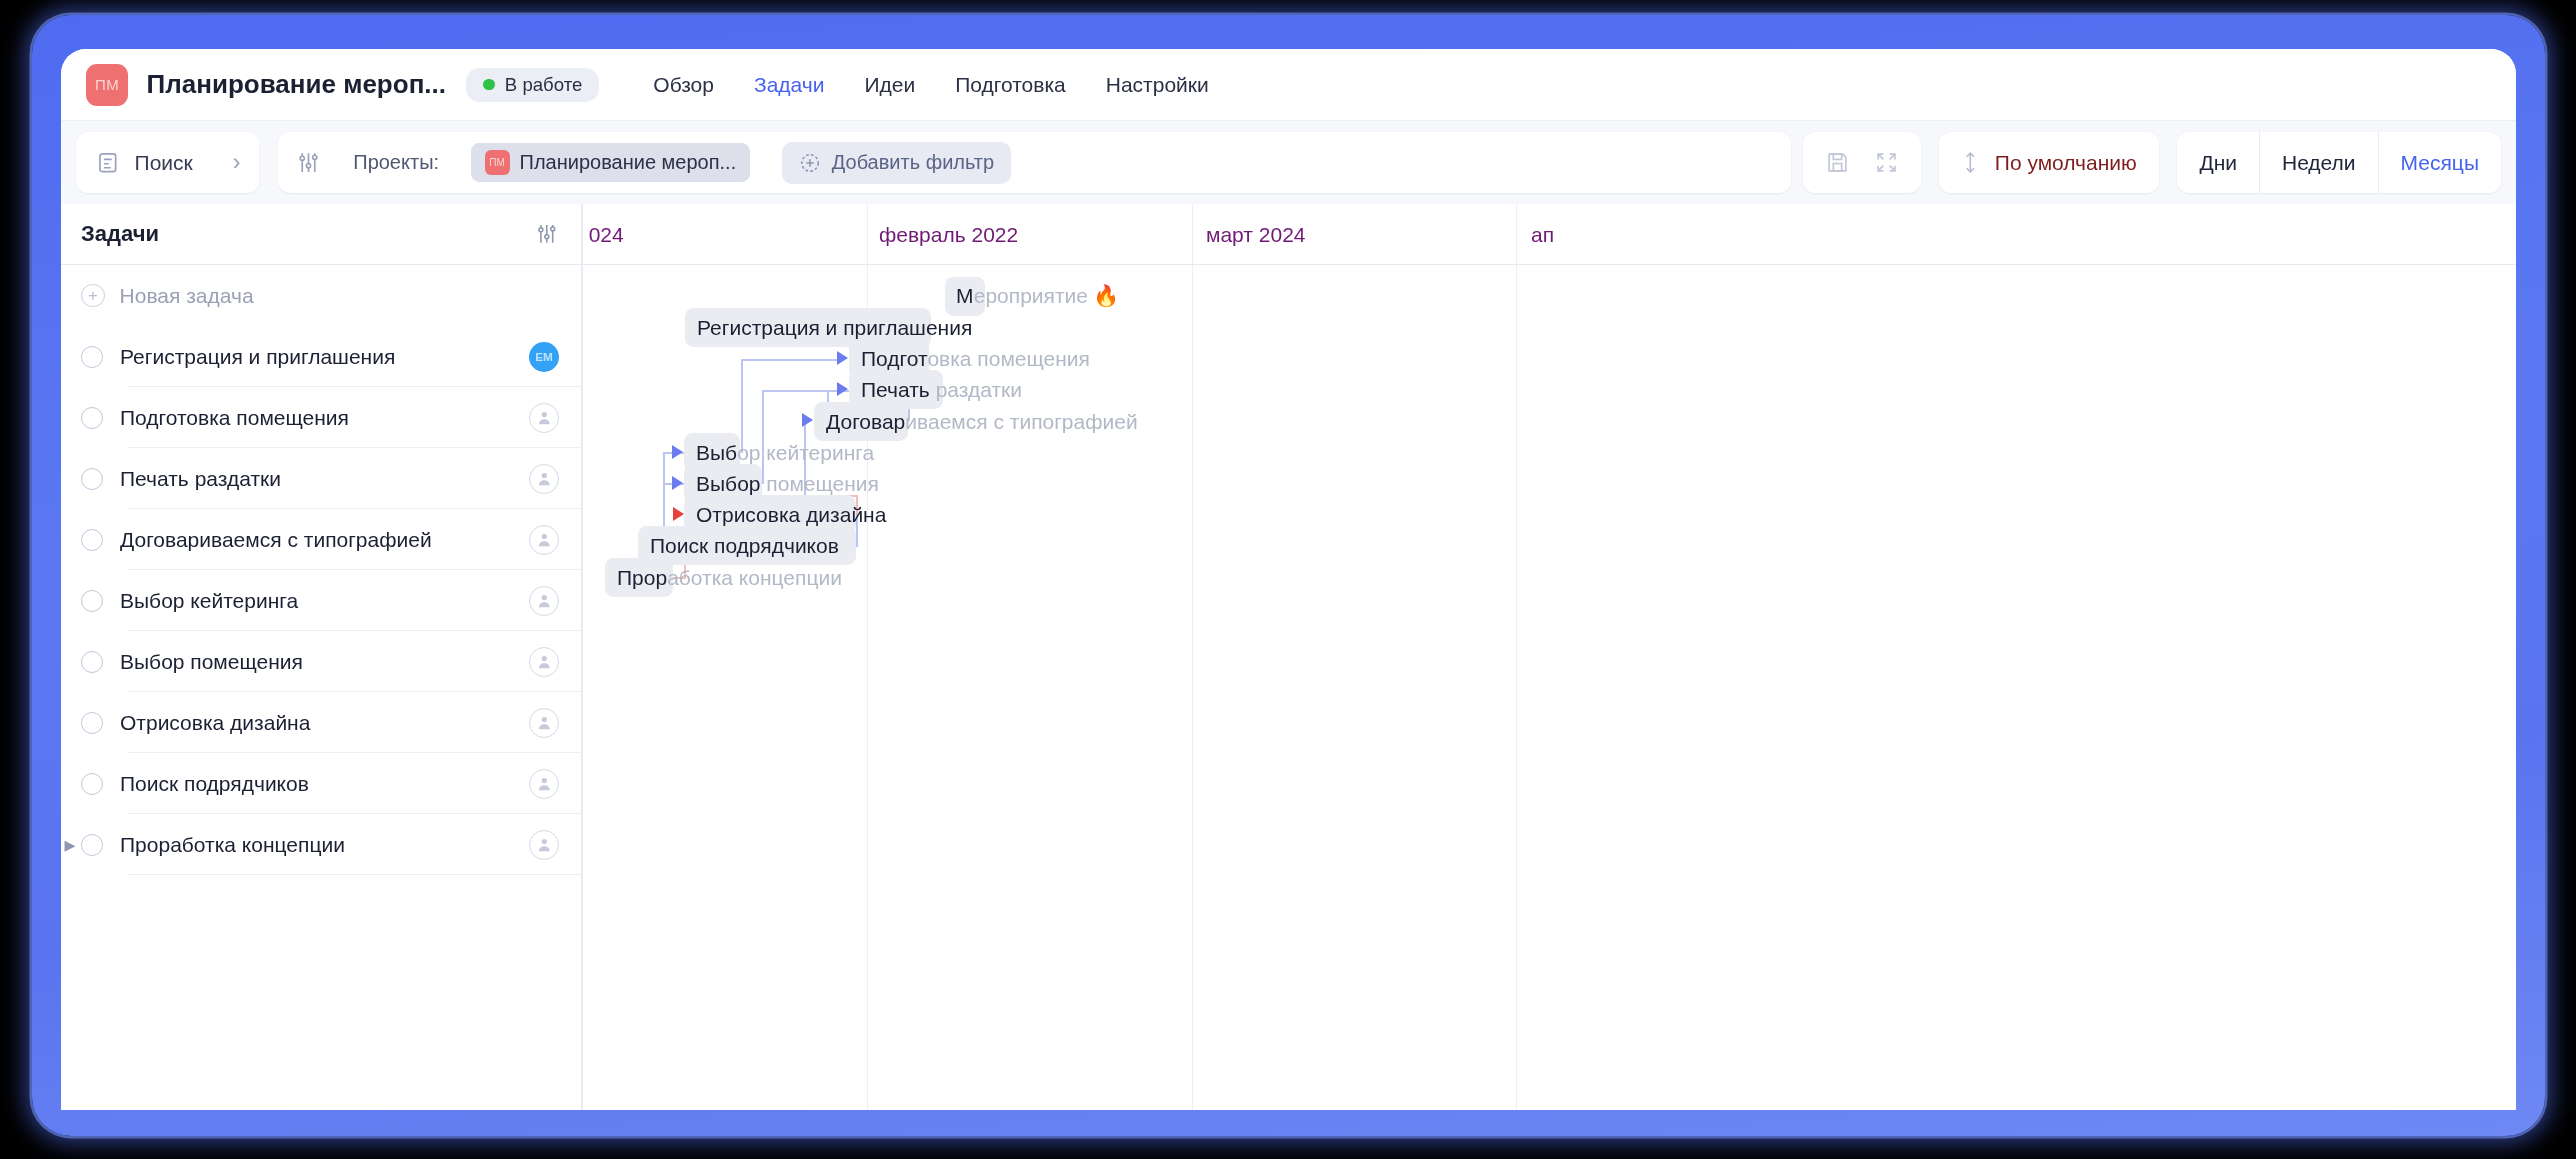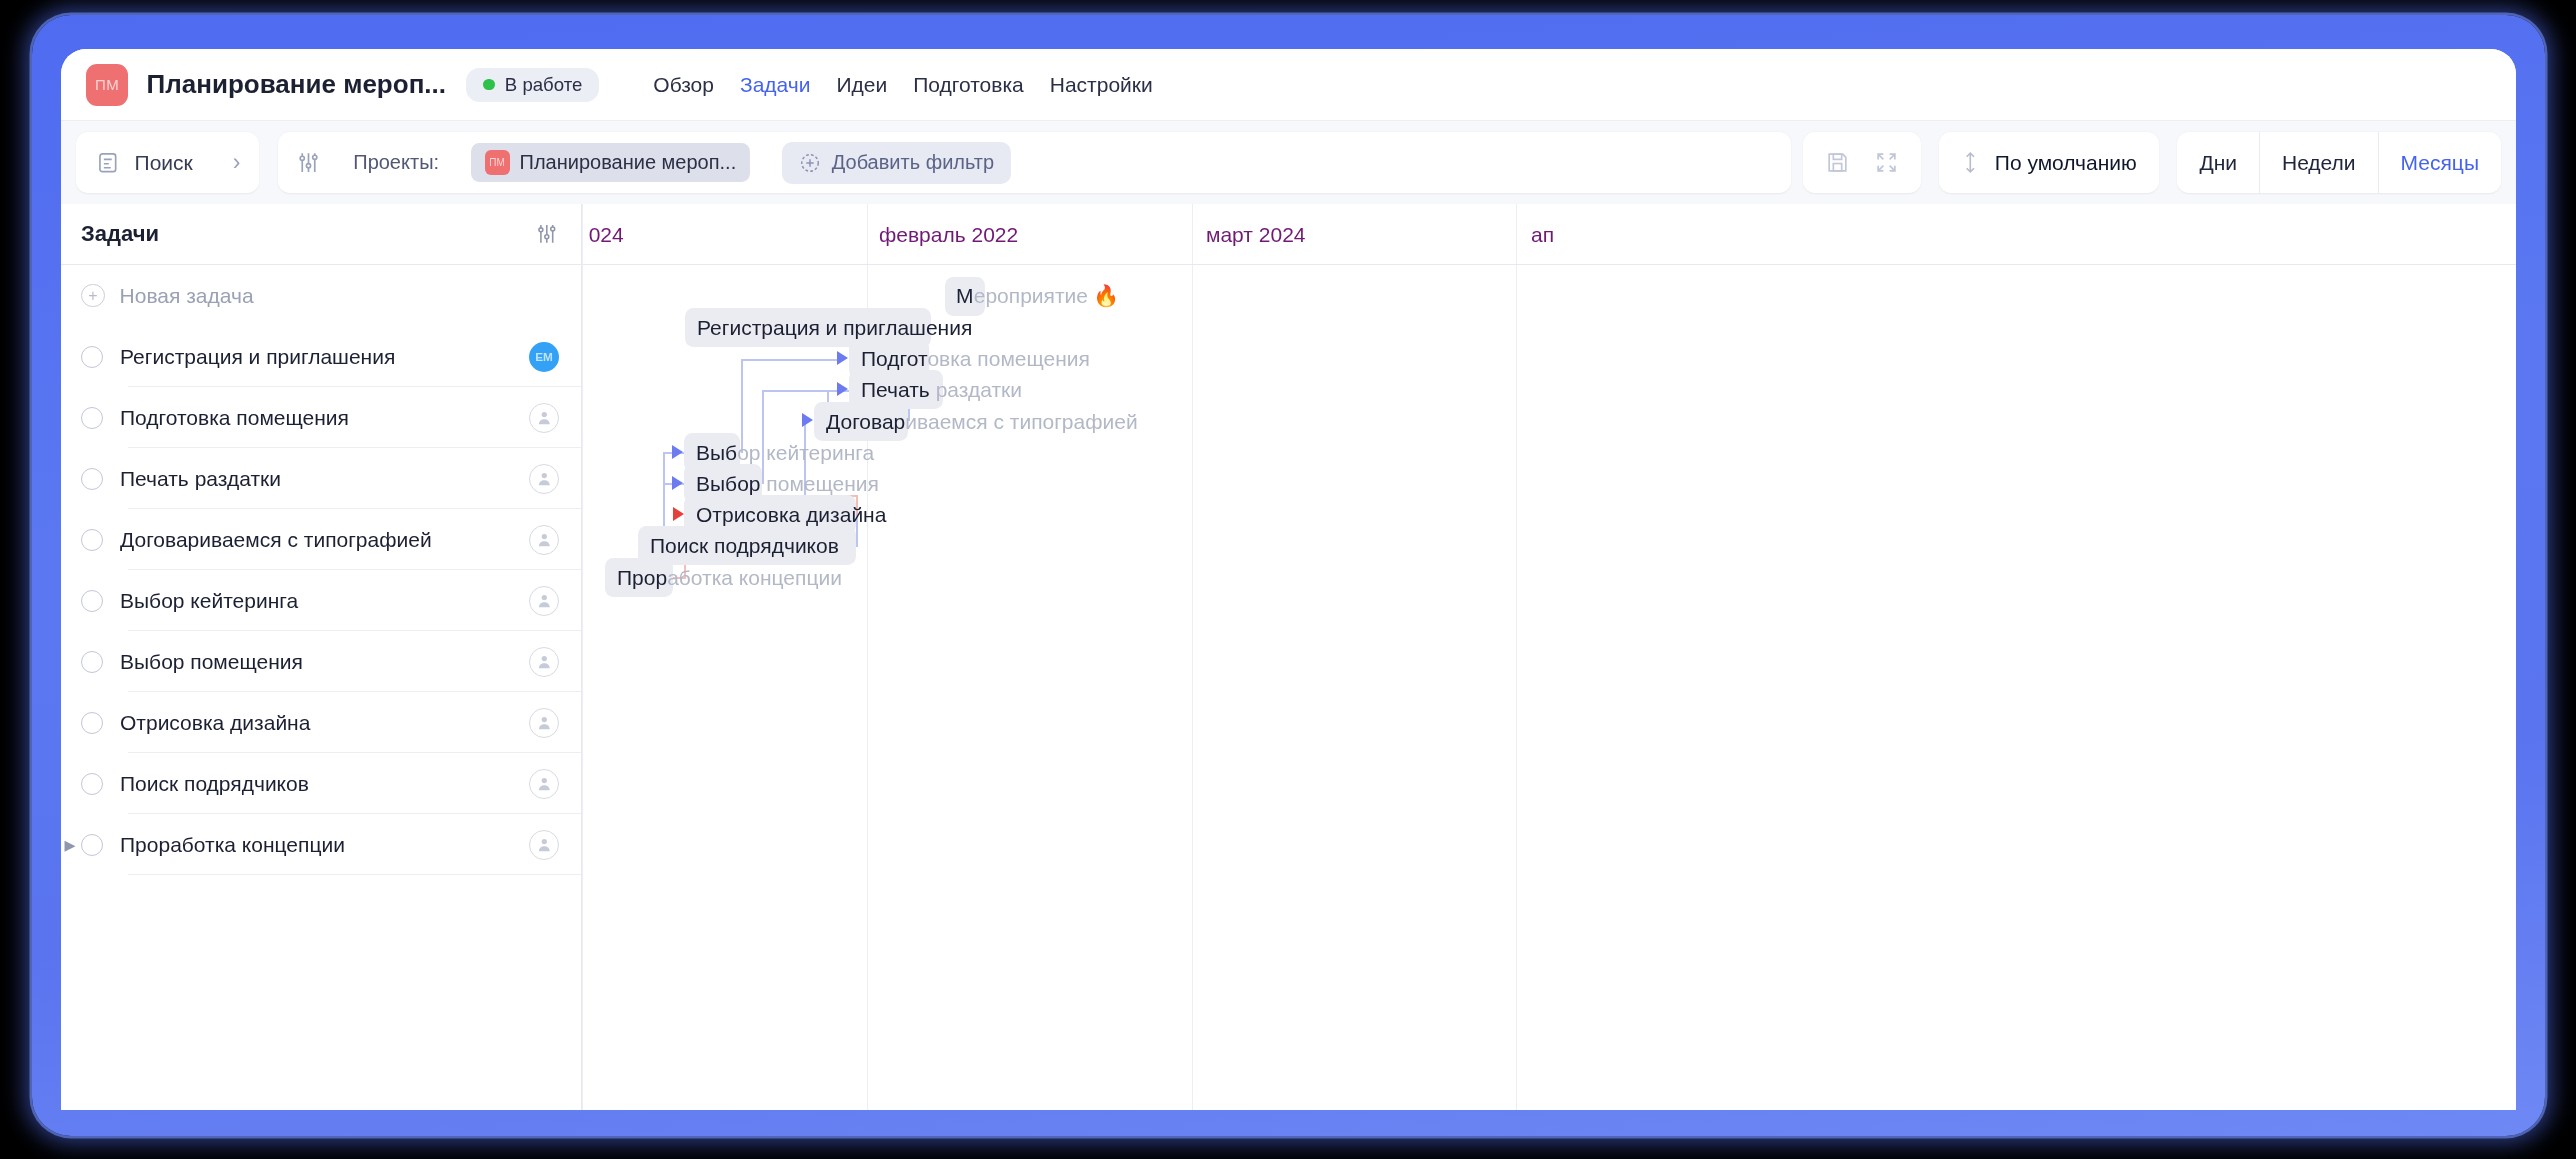--- a/index.html
+++ b/index.html
@@ -49,21 +49,21 @@
     white-space: nowrap;
   }
   .status-pill {
     margin-left: 20px;
     background: #eceef5; border-radius: 13.5px;
     height: 34px; padding: 0 17px;
     display: flex; align-items: center; gap: 10px;
     font-size: 18.6px; color: #2a2f45;
   }
   .status-dot { width: 11.8px; height: 11.8px; border-radius: 50%; background: #2ec24a; flex:none;}
-  .navtabs { display: flex; align-items: center; gap: 26px; margin-left: 54px; }
+  .navtabs { display: flex; align-items: center; gap: 40px; margin-left: 54px; }
   .navtab { font-size: 21px; color: #2b3046; white-space: nowrap; }
   .navtab.active { color: #4563f0; }
 
   
   .toolbar {
     position: relative;
     height: 84px;
     background: #f7f8fb;
     border-top: 0.8px solid #eceef4;
     display: flex; align-items: center;
@@ -90,21 +90,21 @@
     flex:none;
   }
   .chip-label { color:#515873; }
   .addfilter {
     background: #e7e9f3; border-radius: 10px; height: 42px;
     padding: 0 17px; display:flex; align-items:center; gap:11px;
     font-size: 20px; color:#5b6486; white-space: nowrap;
   }
   .icons-card { padding: 0 22px; gap: 23.6px; margin-right: 18.6px;}
   .sort-card { padding: 0 22px; gap: 15px; margin-right: 18.6px; }
-  .sort-label { font-size: 21px; color: #0f172a; white-space:nowrap; }
+  .sort-label { font-size: 21px; color: #7f1d1d; white-space:nowrap; }
   .scale-card { padding: 0; overflow: hidden; }
   .scale-btn {
     height: 61px; padding: 0 22px;
     display: flex; align-items: center;
     font-size: 21px; color: #20263c; white-space: nowrap;
     border-right: 0.8px solid #e9ebf2;
   }
   .scale-btn:last-child { border-right: none; color: #4563f0; font-weight: 500;}
 
   

